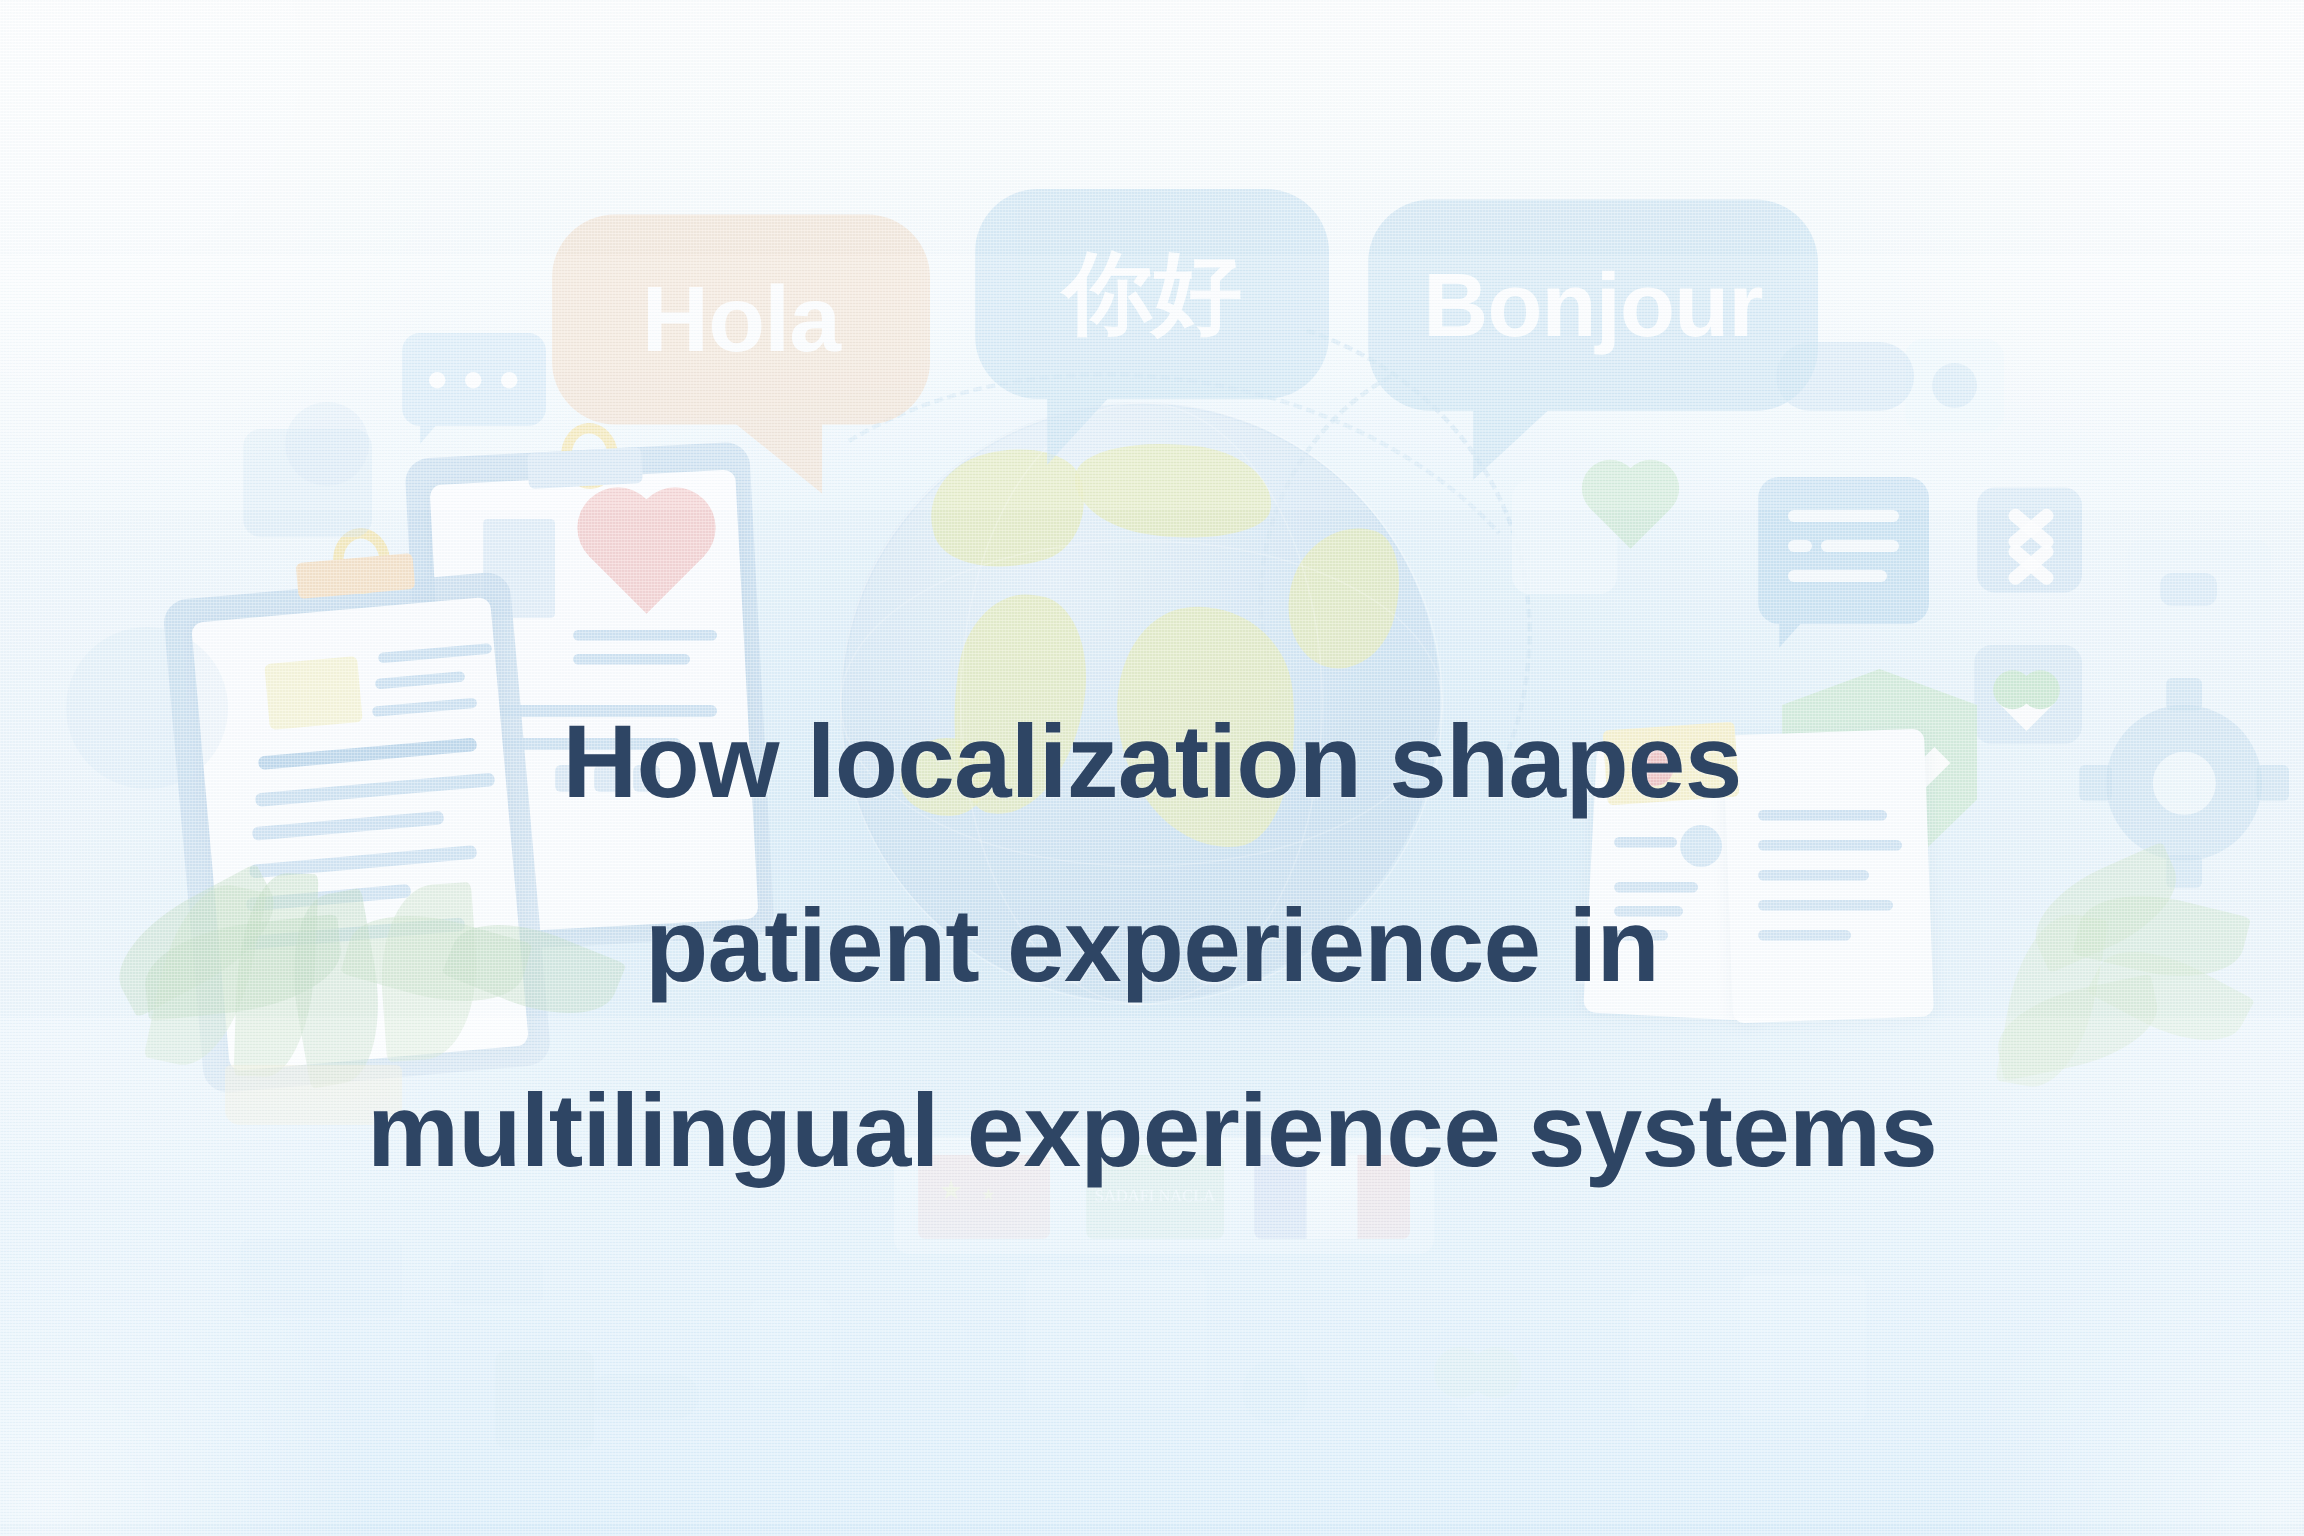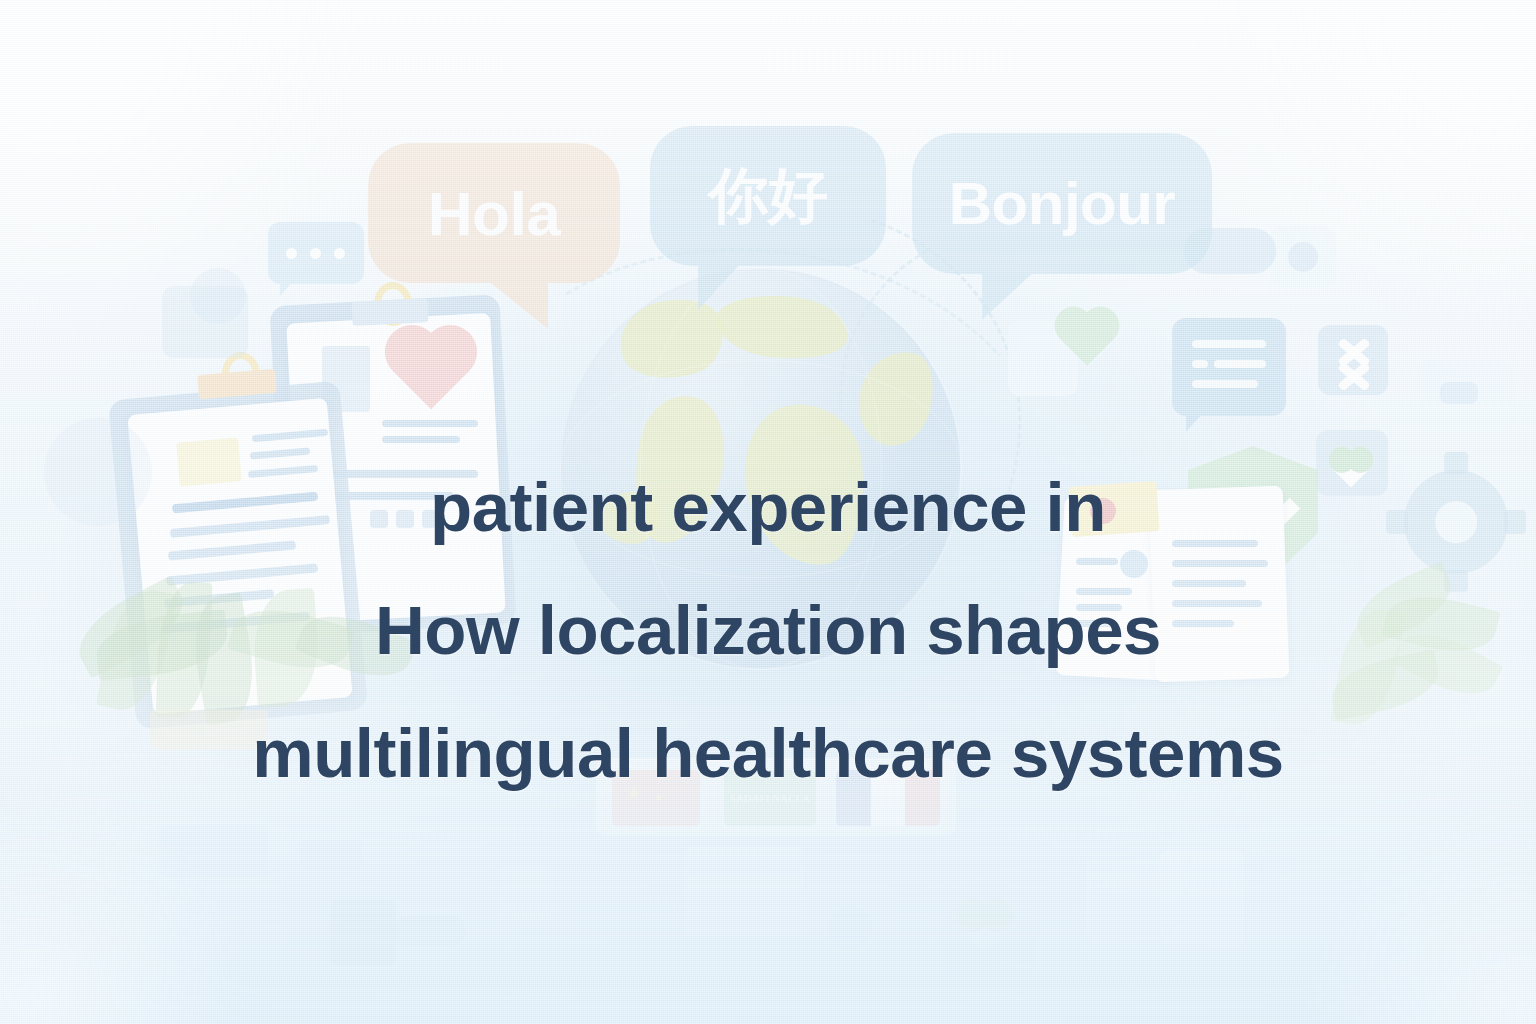--- a/index.html
+++ b/index.html
@@ -554,18 +554,18 @@
     <span>Bonjour</span>
     <span class="tail"></span>
   </div>
 
   <div class="veil"></div>
   <div class="veil-bottom"></div>
   <div class="bg-corner-fade"></div>
   <div class="texture"></div>
 
   <h1 id="headline">
+    <span class="hl">How localization shapes</span>
     <span class="hl">patient experience in</span>
-    <span class="hl">How localization shapes</span>
-    <span class="hl">multilingual healthcare systems</span>
+    <span class="hl">multilingual experience systems</span>
   </h1>
 
 </div>
 
 </body></html>

